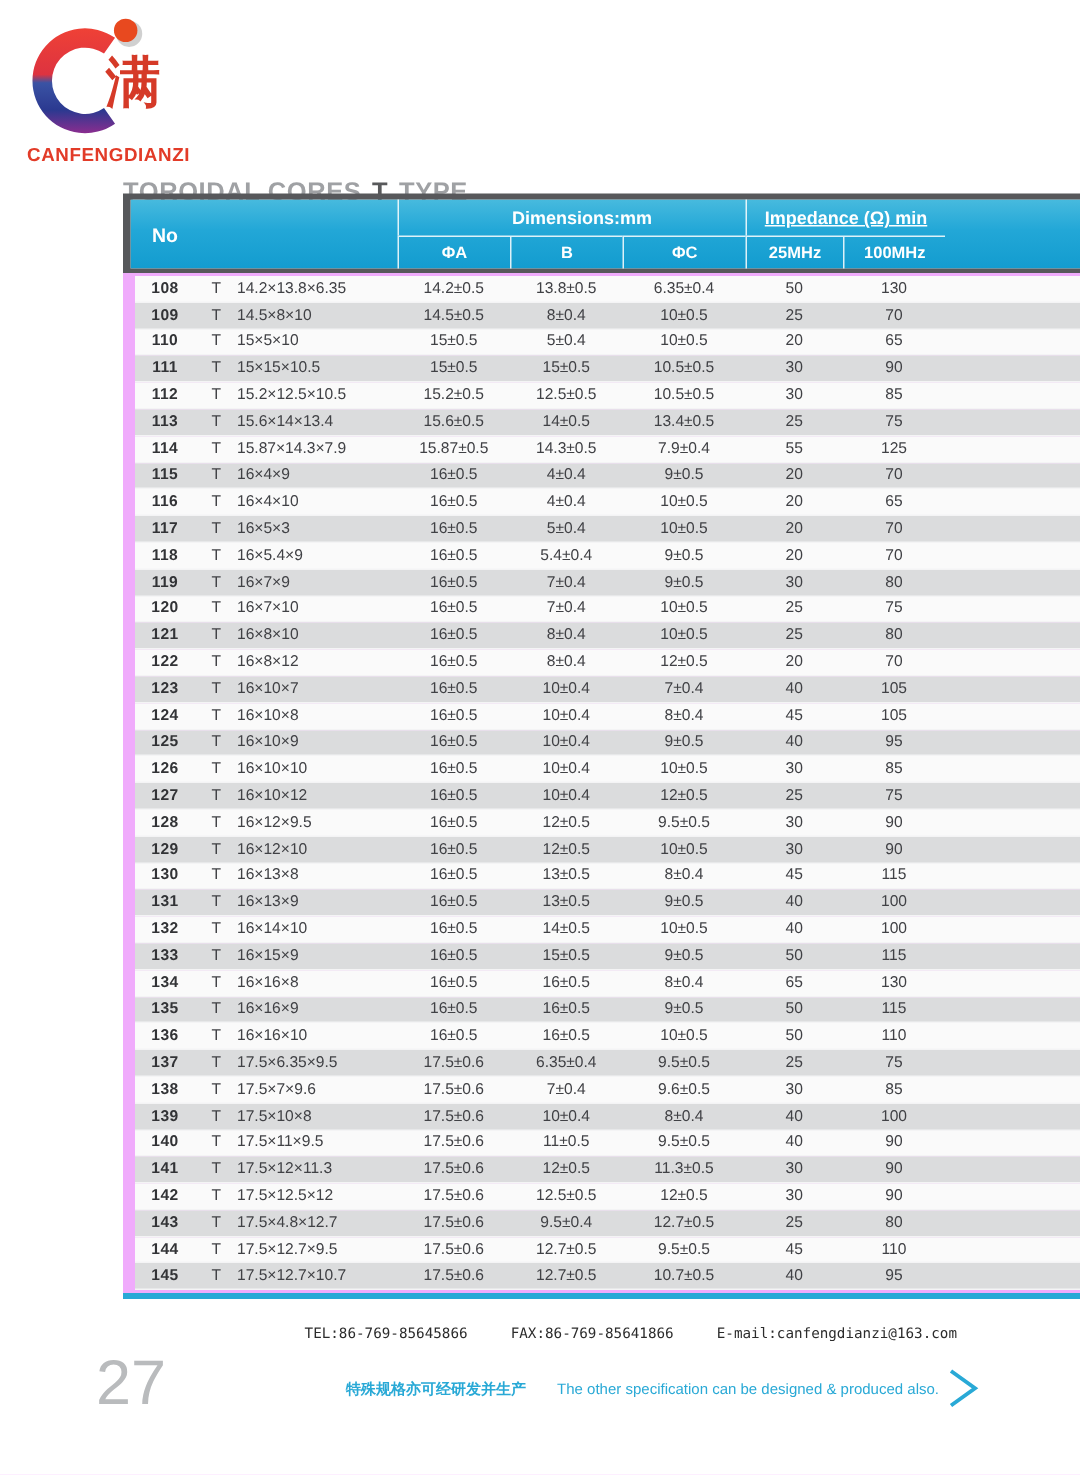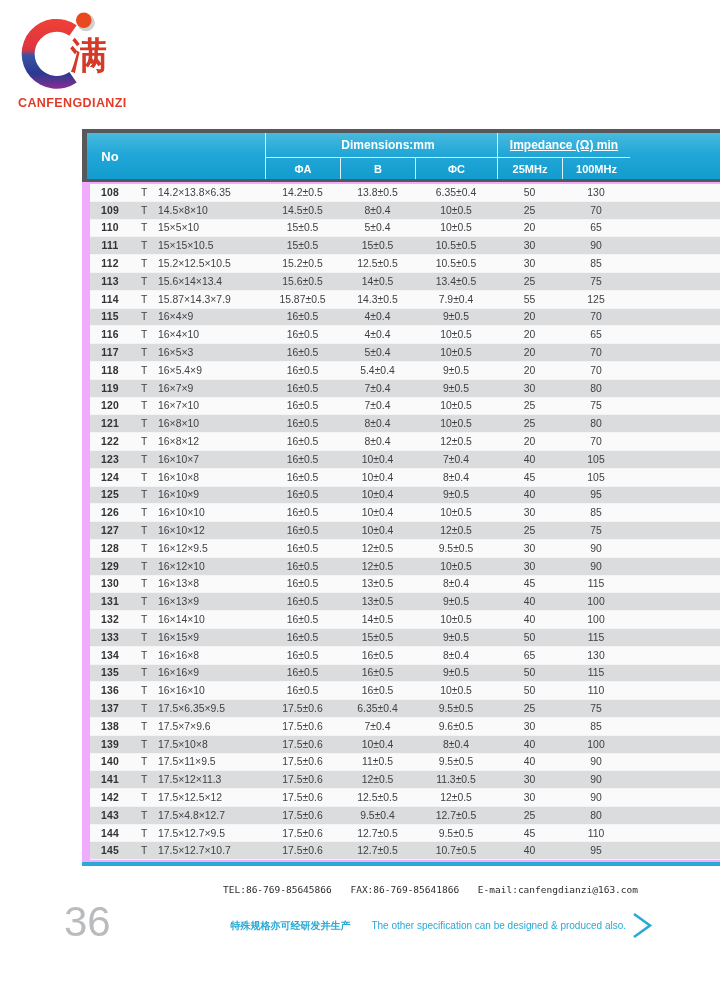--- a/index.html
+++ b/index.html
@@ -39,21 +39,21 @@
   .tr:nth-child(even) { background:#dbdcdd; }
   .c { text-align:center; white-space:nowrap; }
   .c-no { font-weight:bold; color:#323336; letter-spacing:.3px; }
   .c-spec { text-align:left; padding-left:11px; display:flex; }
   .spec-t { display:inline-block; width:17px; }
   .cyanbar { height:4px; background:#29a9d6; }
 
   
   .contact { position:absolute; right:82px; top:884px; font-family:"DejaVu Sans Mono","Liberation Mono",monospace;
              font-size:9.5px; color:#2c2c2c; white-space:nowrap; }
-  .contact span { margin-left:13px; }
+  .contact span { margin-left:23px; }
   .contact span:first-child { margin-left:0; }
   .pagenum { position:absolute; left:64px; top:901px; font-size:42px; line-height:1;
              color:#b9bbbd; font-weight:400; }
   .footnote { position:absolute; right:94px; top:919px; font-size:10px; color:#29a9d6; white-space:nowrap; }
   .footnote .cn { font-weight:bold; margin-right:18px; }
   .chev { position:absolute; left:631px; top:911px; }
 </style>
 </head>
 <body>
 
@@ -71,20 +71,25 @@
         </linearGradient>
       </defs>
       <path d="M63.8 20.9 A38 38 0 1 0 63.8 83.1 L55.8 71.7 A24 24 0 1 1 55.8 32.3 Z" fill="url(#cres)"></path>
       <circle cx="74" cy="18" r="9.5" fill="#aaaaaa" opacity="0.55"></circle>
       <circle cx="71.5" cy="15.5" r="8.5" fill="#e8491f"></circle>
       <text x="77" y="67" font-size="40" fill="#d53a28" text-anchor="middle" font-weight="bold">满</text>
     </svg>
     <div class="brand">CANFENGDIANZI</div>
   </div>
 
+  <div class="title">
+    <span>TOROIDAL CORES</span>
+    <span class="t-bold">T</span>
+    <span>TYPE</span>
+  </div>
 
   <div class="ptable">
     <div class="thead">
       <div class="th th-no">No</div>
       <div class="th th-group th-dims">Dimensions:mm</div>
       <div class="th th-group th-imp">Impedance (Ω) min</div>
       <div class="th th-sub sep" style="grid-column:3">ΦA</div>
       <div class="th th-sub sep" style="grid-column:4">B</div>
       <div class="th th-sub sep" style="grid-column:5">ΦC</div>
       <div class="th th-sub sep" style="grid-column:6">25MHz</div>
@@ -550,21 +555,21 @@
       </div>
     <div class="cyanbar"></div>
   </div>
 
   <div class="contact">
     <span>TEL:86-769-85645866</span>
     <span>FAX:86-769-85641866</span>
     <span>E-mail:canfengdianzi@163.com</span>
   </div>
 
-  <div class="pagenum">36</div>
+  <div class="pagenum">27</div>
 
   <div class="footnote">
     <span class="cn">特殊规格亦可经研发并生产</span>
     <span class="en">The other specification can be designed &amp; produced also.</span>
   </div>
   <svg class="chev" width="24" height="30" viewBox="0 0 24 30">
     <polyline points="3,3 19,14.5 3,26" fill="none" stroke="#29a9d6" stroke-width="2.6"></polyline>
   </svg>
 
 </div>

